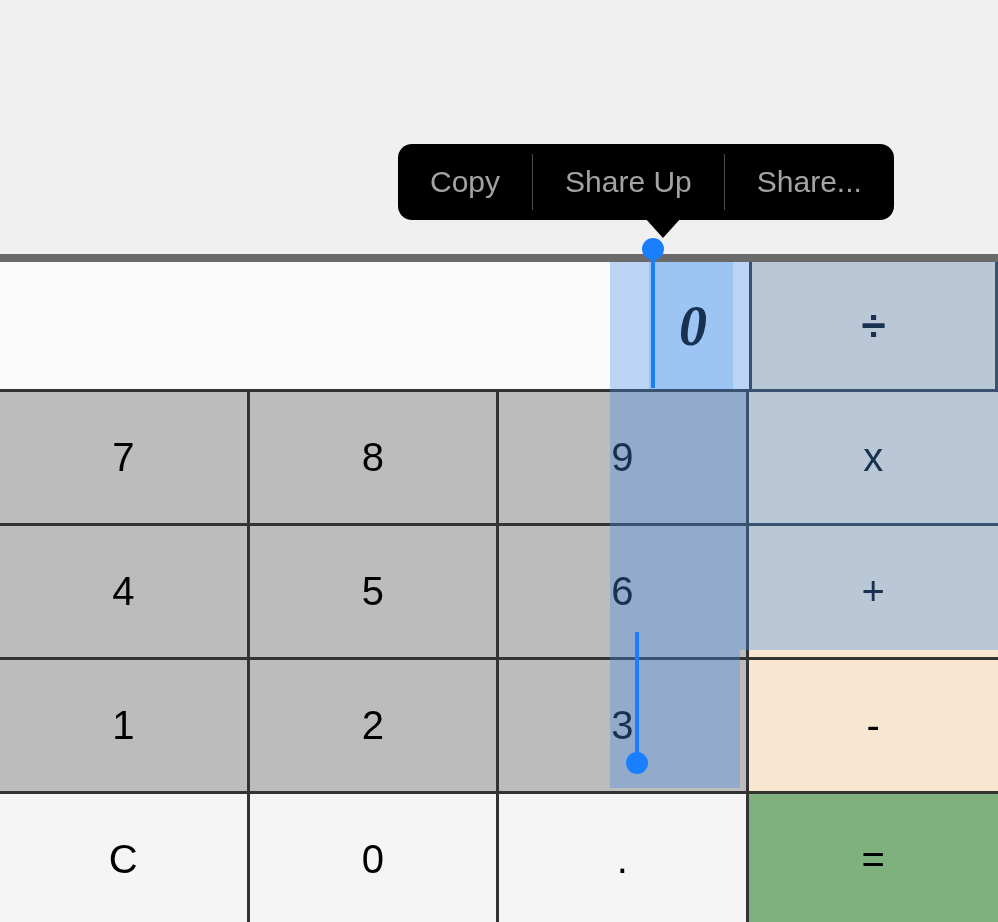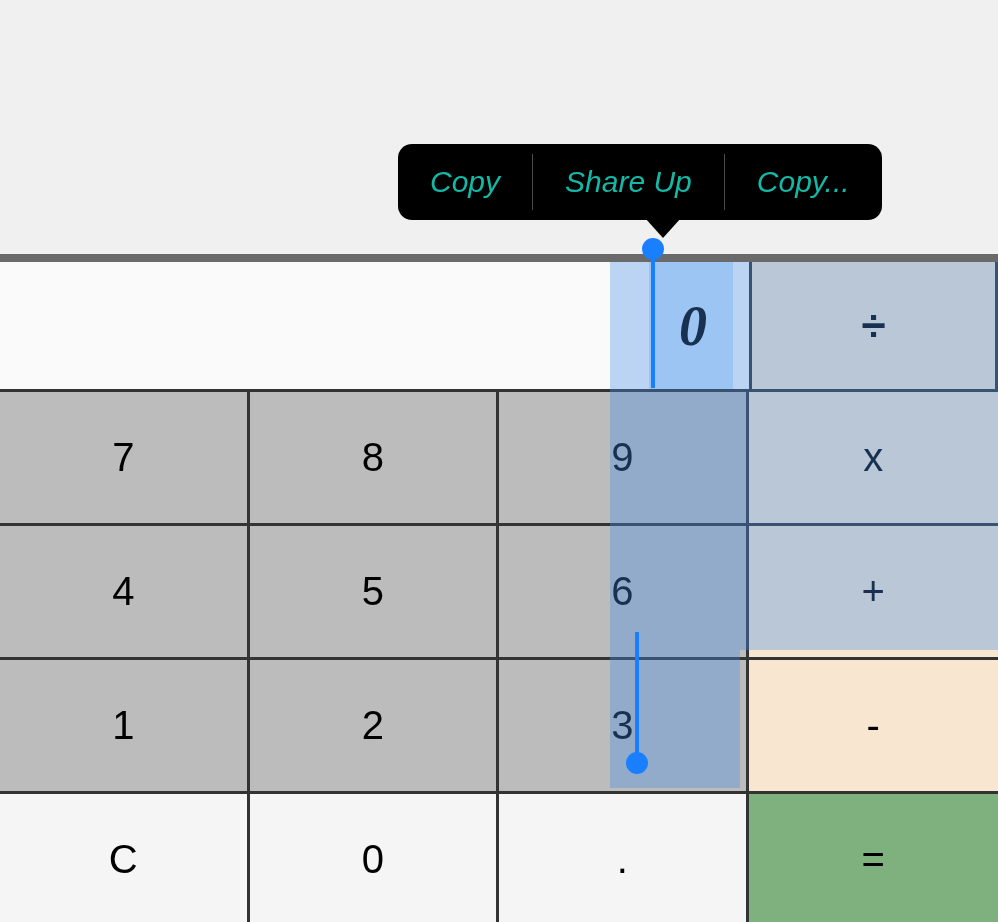--- a/index.html
+++ b/index.html
@@ -103,29 +103,28 @@
       top: 144px;
       left: 398px;
       background: #000;
       border-radius: 14px;
       height: 76px;
       display: flex;
       align-items: center;
       z-index: 100;
     }
     .context-menu .item {
-      color: #14b8a6;
+      color: #a3a3a3;
       font-size: 30px;
       padding: 16px 32px;
       height: 100%;
       display: flex;
       align-items: center;
       cursor: pointer;
       white-space: nowrap;
-      font-style: italic;
     }
     .context-menu .sep {
       width: 1px;
       height: 56px;
       background: #4a4a4a;
     }
     .context-menu .arrow {
       position: absolute;
       bottom: -18px;
       left: 247px;
@@ -197,21 +196,21 @@
 </head>
 <body>
 
 <div class="top-area"></div>
 
 <div class="context-menu">
   <div class="item">Copy</div>
   <div class="sep"></div>
   <div class="item">Share Up</div>
   <div class="sep"></div>
-  <div class="item">Copy...</div>
+  <div class="item">Share...</div>
   <div class="arrow"></div>
 </div>
 
 <div class="divider-bar"></div>
 
 <div class="display-row">
   <div class="display">
     <div class="selection-bg"></div>
     <span class="val">0</span>
   </div>

